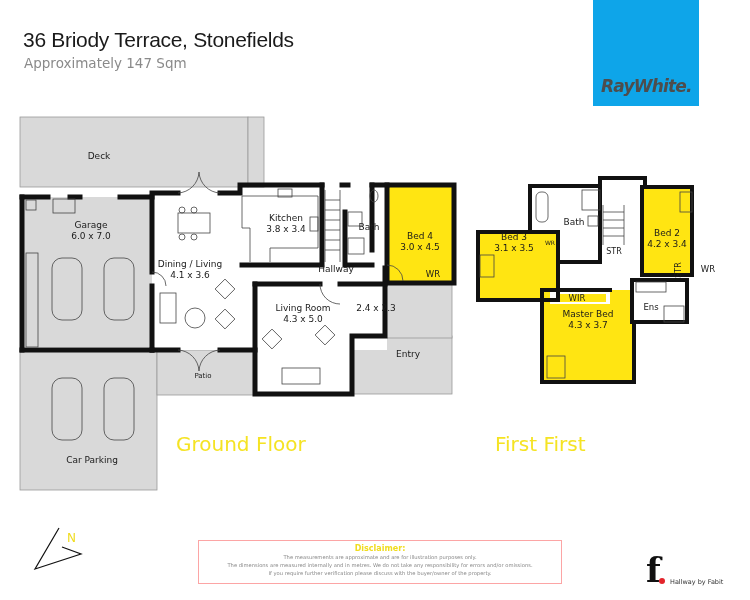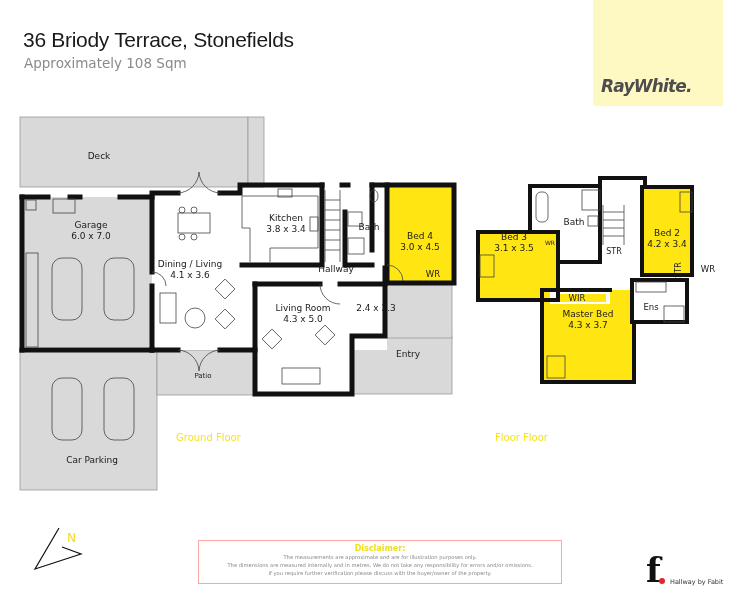--- a/index.html
+++ b/index.html
@@ -1,36 +1,36 @@
 <!DOCTYPE html>
 <html><head>
 <meta charset="utf-8">
 <style>
   html, body { margin: 0; padding: 0; background: #ffffff; }
   body { width: 750px; height: 600px; position: relative; overflow: hidden; font-family: "Liberation Sans", sans-serif; }
   .title { position: absolute; left: 23px; top: 28px; font-size: 21px; color: #1a1a1a; font-family: Liberation Sans, sans-serif; letter-spacing: -0.3px; }
   .subtitle { position: absolute; left: 24px; top: 55px; font-size: 13.5px; color: #8a8a8a; font-family: "DejaVu Sans", sans-serif; }
-  .logo { position: absolute; left: 593px; top: 0; width: 106px; height: 106px; background: #fef9c3; padding-left: 24px; }
+  .logo { position: absolute; left: 593px; top: 0; width: 106px; height: 106px; background: #0ea5e9; }
   .logo-text { position: absolute; left: 8px; top: 76px; font-size: 17px; font-weight: bold; font-style: italic; color: #4d4d4d; font-family: "DejaVu Sans", sans-serif; letter-spacing: -0.8px; }
   svg.plan { position: absolute; left: 0; top: 0; }
   .lbl { font-family: "DejaVu Sans", sans-serif; fill: #1a1a1a; text-anchor: middle; }
-  .floor-label { position: absolute; font-size: 10px; color: #f5e323; font-family: "DejaVu Sans", sans-serif; }
+  .floor-label { position: absolute; font-size: 20px; color: #f5e323; font-family: "DejaVu Sans", sans-serif; }
   .disclaimer { position: absolute; left: 198px; top: 540px; width: 362px; height: 42px; border: 1px solid #fca5a5; text-align: center; font-family: "DejaVu Sans", sans-serif; }
   .disc-title { font-size: 8px; color: #f0dc1e; font-weight: bold; margin-top: 3px; }
   .disc-line { font-size: 5.2px; color: #888; line-height: 8px; white-space: nowrap; }
   .compass-n { position: absolute; left: 67px; top: 531px; font-size: 12px; color: #f0dc1e; font-family: "DejaVu Sans", sans-serif; }
   .fabit { position: absolute; left: 646px; top: 555px; font-size: 34px; font-family: "DejaVu Serif", serif; font-weight: bold; color: #111; line-height: 30px; }
   .fabit-dot { position: absolute; left: 659px; top: 578px; width: 6px; height: 6px; border-radius: 50%; background: #e3242b; }
   .fabit-text { position: absolute; left: 670px; top: 578px; font-size: 6.5px; color: #333; font-family: "DejaVu Sans", sans-serif; }
 </style>
 </head>
 <body>
 
 <div class="title">36 Briody Terrace, Stonefields</div>
-<div class="subtitle">Approximately 108 Sqm</div>
+<div class="subtitle">Approximately 147 Sqm</div>
 
 <div class="logo">
   <div class="logo-text">RayWhite.</div>
 </div>
 
 <svg class="plan" width="750" height="600" viewBox="0 0 750 600">
 
   <g>
 
     <rect x="20" y="117" width="228" height="70" fill="#d9d9d9" stroke="#999" stroke-width="0.8"></rect>
@@ -167,21 +167,21 @@
     <text class="lbl" x="577" y="301" font-size="8.5">WIR</text>
     <text class="lbl" x="588" y="317" font-size="9">Master Bed</text>
     <text class="lbl" x="588" y="328" font-size="9">4.3 x 3.7</text>
     <text class="lbl" x="651" y="310" font-size="8.5">Ens</text>
   </g>
 
   <path d="M59 528 L35 569 L81 554 L62 547" fill="none" stroke="#111" stroke-width="1.2"></path>
 </svg>
 
 <div class="floor-label" style="left:176px; top:432px;">Ground Floor</div>
-<div class="floor-label" style="left:495px; top:432px;">Floor Floor</div>
+<div class="floor-label" style="left:495px; top:432px;">First First</div>
 
 <div class="compass-n">N</div>
 
 <div class="disclaimer">
   <div class="disc-title">Disclaimer:</div>
   <div class="disc-line">The measurements are approximate and are for illustration purposes only.</div>
   <div class="disc-line">The dimensions are measured internally and in metres. We do not take any responsibility for errors and/or omissions.</div>
   <div class="disc-line">If you require further verification please discuss with the buyer/owner of the property.</div>
 </div>
 

